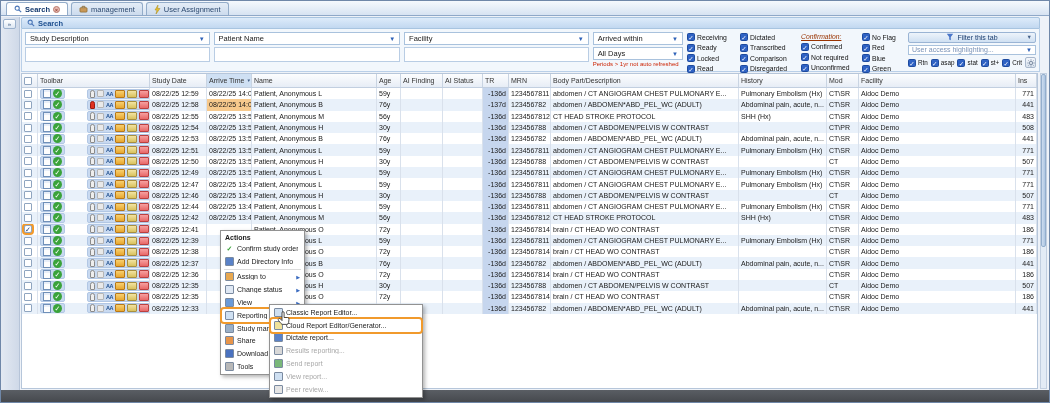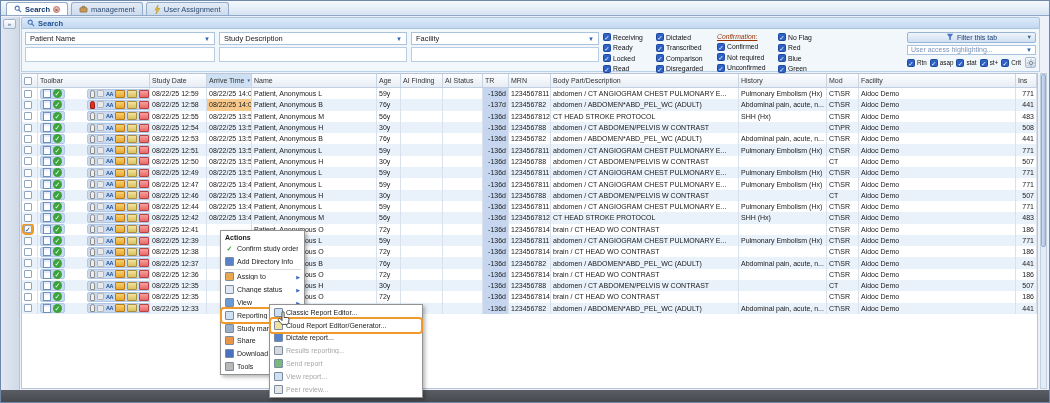--- a/index.html
+++ b/index.html
@@ -111,40 +111,51 @@
 
   <div class="panel">
     <div class="panel-header">
       <svg width="8" height="8" viewBox="0 0 10 10">
           <circle cx="4" cy="4" r="2.6" fill="none" stroke="#4a76b8" stroke-width="1.3"></circle>
           <line x1="6" y1="6" x2="9" y2="9" stroke="#4a76b8" stroke-width="1.4"></line>
         </svg>
       <span>Search</span>
     </div>
     <div class="panel-body">
+      <div class="fgroup" style="width:188px">
+        <div class="f-head">
+            <span>Study Description</span>
+            <span class="chev">▼</span>
+          </div>
+        <div class="f-input"></div>
+      </div>
       <div class="fgroup" style="width:190px">
         <div class="f-head">
             <span>Patient Name</span>
-            <span class="chev">▼</span>
-          </div>
-        <div class="f-input"></div>
-      </div>
-      <div class="fgroup" style="width:188px">
-        <div class="f-head">
-            <span>Study Description</span>
             <span class="chev">▼</span>
           </div>
         <div class="f-input"></div>
       </div>
       <div class="fgroup" style="width:188px">
         <div class="f-head">
             <span>Facility</span>
             <span class="chev">▼</span>
           </div>
         <div class="f-input"></div>
+      </div>
+      <div class="fgroup" style="width:92px">
+        <div class="f-head">
+            <span>Arrived within</span>
+            <span class="chev">▼</span>
+          </div>
+        <div class="f-head" style="margin-top:2px">
+            <span>All Days</span>
+            <span class="chev">▼</span>
+          </div>
+        <div class="f-note">Periods &gt; 1yr not auto refreshed</div>
       </div>
       <div id="status-cols" style="display:flex;gap:5px">
           <div class="ckcol" style="width: 48px;">
             <div class="ckitem">
               <span class="bluebox">✓</span>
               <span>Receiving</span>
             </div>
             <div class="ckitem">
               <span class="bluebox">✓</span>
               <span>Ready</span>

